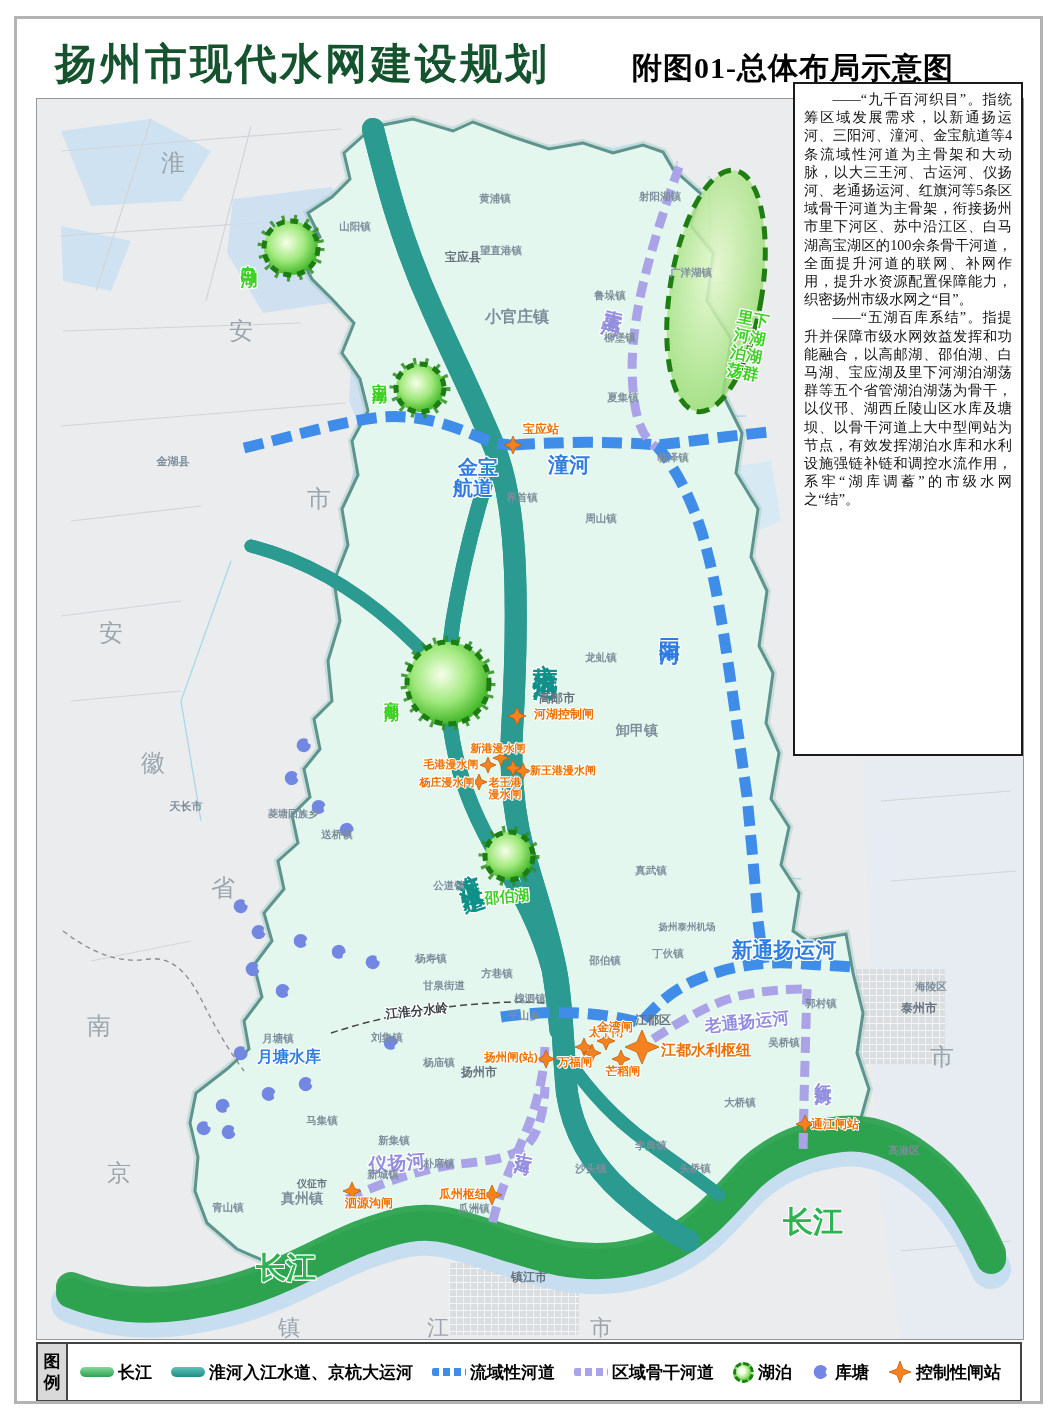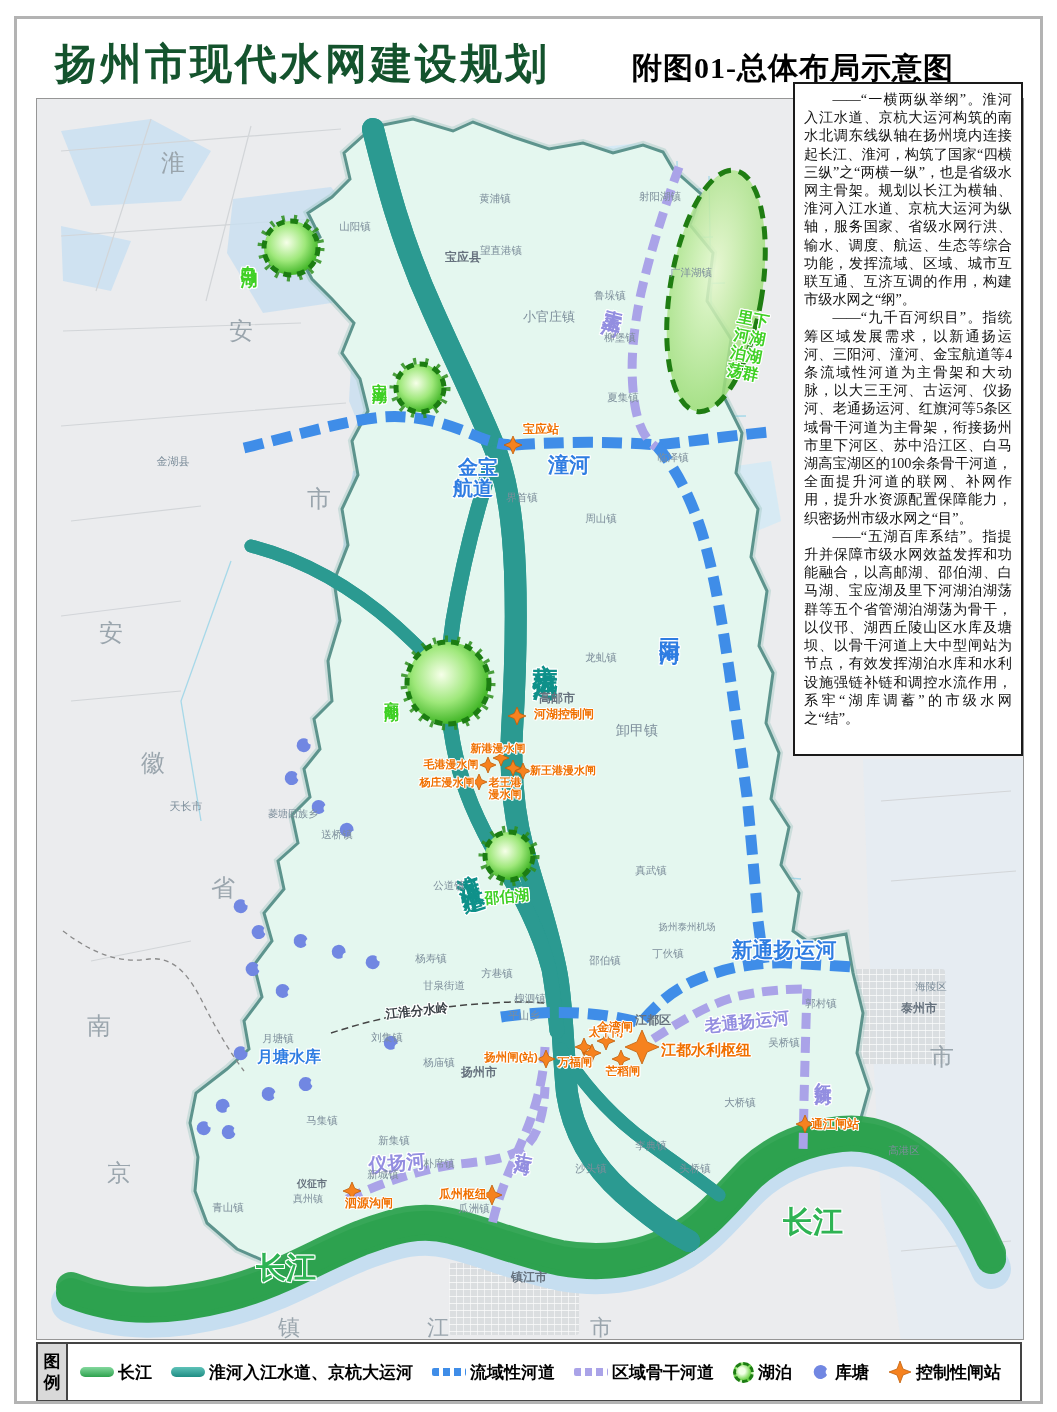--- a/index.html
+++ b/index.html
@@ -15,21 +15,21 @@
   
   #map{position:absolute;left:36px;top:98px;width:986px;height:1240px;
        border:1px solid #969696;background:#ebecee;overflow:hidden;}
   #map-svg{position:absolute;left:0;top:0;}
   #labels{position:absolute;left:0;top:0;width:100%;height:100%;z-index:6;}
   .lbl{position:absolute;transform:translate(-50%,-50%);font-weight:700;line-height:1.12;
        text-align:center;white-space:pre-line;}
   .lbl.vert{writing-mode:vertical-rl;text-orientation:upright;letter-spacing:3px;line-height:1;}
   .halo{text-shadow:1px 0 0 #fff,-1px 0 0 #fff,0 1px 0 #fff,0 -1px 0 #fff,
         1px 1px 0 #fff,-1px -1px 0 #fff,1px -1px 0 #fff,-1px 1px 0 #fff;}
-  .c-town{color:#7d8e9b;font-weight:400;white-space:nowrap;}
+  .c-town{color:#7d8e9b;font-weight:700;white-space:nowrap;}
   .c-city{color:#66727e;font-weight:700;white-space:nowrap;}
   .c-region{color:#9aa5ad;font-weight:400;}
   .c-blue{color:#2f7de2;}
   .c-purple{color:#938ee0;}
   .c-teal{color:#0f918a;}
   .c-green{color:#2eb353;}
   .c-lake{color:#3fd024;}
   .c-dark{color:#3a4146;font-weight:700;}
   .gate-lbl{position:absolute;transform:translate(-50%,-50%);color:#f07000;font-weight:800;
        white-space:pre-line;line-height:1.1;text-align:center;z-index:8;
@@ -279,21 +279,21 @@
       <div class="lbl c-city" style="left: 426px; top: 159px; font-size: 12px;">宝应县</div>
       <div class="lbl c-city" style="left: 520px; top: 600px; font-size: 12px;">高邮市</div>
       <div class="lbl c-city" style="left: 442px; top: 974px; font-size: 12px;">扬州市</div>
       <div class="lbl c-city" style="left: 275px; top: 1085px; font-size: 10px;">仪征市</div>
       <div class="lbl c-city" style="left: 616px; top: 922px; font-size: 12px;">江都区</div>
       <div class="lbl c-city" style="left: 882px; top: 910px; font-size: 12px;">泰州市</div>
       <div class="lbl c-city" style="left: 492px; top: 1179px; font-size: 12px;">镇江市</div>
       <div class="lbl c-town" style="left: 318px; top: 128px; font-size: 10.5px;">山阳镇</div>
       <div class="lbl c-town" style="left: 458px; top: 100px; font-size: 10.5px;">黄浦镇</div>
       <div class="lbl c-town" style="left: 464px; top: 152px; font-size: 10.5px;">望直港镇</div>
-      <div class="lbl c-town" style="left: 480px; top: 218px; font-size: 13px; margin-left: 32px;">小官庄镇</div>
+      <div class="lbl c-town" style="left: 480px; top: 218px; font-size: 16px;">小官庄镇</div>
       <div class="lbl c-town" style="left: 623px; top: 98px; font-size: 10.5px;">射阳湖镇</div>
       <div class="lbl c-town" style="left: 654px; top: 174px; font-size: 10.5px;">广洋湖镇</div>
       <div class="lbl c-town" style="left: 573px; top: 197px; font-size: 10.5px;">鲁垛镇</div>
       <div class="lbl c-town" style="left: 583px; top: 239px; font-size: 10.5px;">柳堡镇</div>
       <div class="lbl c-town" style="left: 586px; top: 299px; font-size: 10.5px;">夏集镇</div>
       <div class="lbl c-town" style="left: 636px; top: 359px; font-size: 10.5px;">临泽镇</div>
       <div class="lbl c-town" style="left: 485px; top: 399px; font-size: 10.5px;">界首镇</div>
       <div class="lbl c-town" style="left: 564px; top: 420px; font-size: 10.5px;">周山镇</div>
       <div class="lbl c-town" style="left: 564px; top: 559px; font-size: 10.5px;">龙虬镇</div>
       <div class="lbl c-town" style="left: 600px; top: 632px; font-size: 14px;">卸甲镇</div>
@@ -310,21 +310,21 @@
       <div class="lbl c-town" style="left: 568px; top: 862px; font-size: 10.5px;">邵伯镇</div>
       <div class="lbl c-town" style="left: 614px; top: 772px; font-size: 10.5px;">真武镇</div>
       <div class="lbl c-town" style="left: 631px; top: 855px; font-size: 10.5px;">丁伙镇</div>
       <div class="lbl c-town" style="left: 784px; top: 905px; font-size: 10.5px;">郭村镇</div>
       <div class="lbl c-town" style="left: 747px; top: 944px; font-size: 10.5px;">吴桥镇</div>
       <div class="lbl c-town" style="left: 703px; top: 1004px; font-size: 10.5px;">大桥镇</div>
       <div class="lbl c-town" style="left: 614px; top: 1047px; font-size: 10.5px;">李典镇</div>
       <div class="lbl c-town" style="left: 658px; top: 1070px; font-size: 10.5px;">头桥镇</div>
       <div class="lbl c-town" style="left: 554px; top: 1070px; font-size: 10.5px;">沙头镇</div>
       <div class="lbl c-town" style="left: 437px; top: 1110px; font-size: 10.5px;">瓜洲镇</div>
-      <div class="lbl c-town" style="left: 271px; top: 1100px; font-size: 10px;">真州镇</div>
+      <div class="lbl c-town" style="left: 265px; top: 1100px; font-size: 14px;">真州镇</div>
       <div class="lbl c-town" style="left: 191px; top: 1109px; font-size: 10.5px;">青山镇</div>
       <div class="lbl c-town" style="left: 315px; top: 1076px; font-size: 10.5px; margin-left: 31px;">新城镇</div>
       <div class="lbl c-town" style="left: 285px; top: 1022px; font-size: 10.5px;">马集镇</div>
       <div class="lbl c-town" style="left: 357px; top: 1042px; font-size: 10.5px;">新集镇</div>
       <div class="lbl c-town" style="left: 402px; top: 1065px; font-size: 10.5px;">朴席镇</div>
       <div class="lbl c-town" style="left: 241px; top: 940px; font-size: 10.5px;">月塘镇</div>
       <div class="lbl c-town" style="left: 350px; top: 939px; font-size: 10.5px;">刘集镇</div>
       <div class="lbl c-town" style="left: 402px; top: 964px; font-size: 10.5px;">杨庙镇</div>
       <div class="lbl c-town" style="left: 894px; top: 888px; font-size: 10.5px;">海陵区</div>
       <div class="lbl c-town" style="left: 867px; top: 1052px; font-size: 10.5px;">高港区</div>
@@ -343,21 +343,20 @@
       <div class="gate-lbl" style="left: 586px; top: 972px; font-size: 11.5px;">芒稻闸</div>
       <div class="gate-lbl" style="left: 669px; top: 951px; font-size: 15px;">江都水利枢纽</div>
       <div class="gate-lbl" style="left: 474px; top: 958px; font-size: 11.5px;">扬州闸(站)</div>
       <div class="gate-lbl" style="left: 332px; top: 1105px; font-size: 12px;">泗源沟闸</div>
       <div class="gate-lbl" style="left: 426px; top: 1096px; font-size: 12px; font-family: Liberation Serif, serif;">瓜州枢纽</div>
       <div class="gate-lbl" style="left: 798px; top: 1026px; font-size: 12px;">通江闸站</div>
     </div>
 </div>
 
 <div id="info-panel">
-    <p>——“一横两纵举纲”。淮河入江水道、京杭大运河构筑的南水北调东线纵轴在扬州境内连接起长江、淮河，构筑了国家“四横三纵”之“两横一纵”，也是省级水网主骨架。规划以长江为横轴、淮河入江水道、京杭大运河为纵轴，服务国家、省级水网行洪、输水、调度、航运、生态等综合功能，发挥流域、区域、城市互联互通、互济互调的作用，构建市级水网之“纲”。</p>
     <p>——“九千百河织目”。指统筹区域发展需求，以新通扬运河、三阳河、潼河、金宝航道等4条流域性河道为主骨架和大动脉，以大三王河、古运河、仪扬河、老通扬运河、红旗河等5条区域骨干河道为主骨架，衔接扬州市里下河区、苏中沿江区、白马湖高宝湖区的100余条骨干河道，全面提升河道的联网、补网作用，提升水资源配置保障能力，织密扬州市级水网之“目”。</p>
     <p>——“五湖百库系结”。指提升并保障市级水网效益发挥和功能融合，以高邮湖、邵伯湖、白马湖、宝应湖及里下河湖泊湖荡群等五个省管湖泊湖荡为骨干，以仪邗、湖西丘陵山区水库及塘坝、以骨干河道上大中型闸站为节点，有效发挥湖泊水库和水利设施强链补链和调控水流作用，系牢“湖库调蓄”的市级水网之“结”。</p>
   </div>
 
 <div id="legend">
   <div id="legend-title">
       <span>图例</span>
     </div>
   <div id="legend-items">
       <div class="leg-item">

